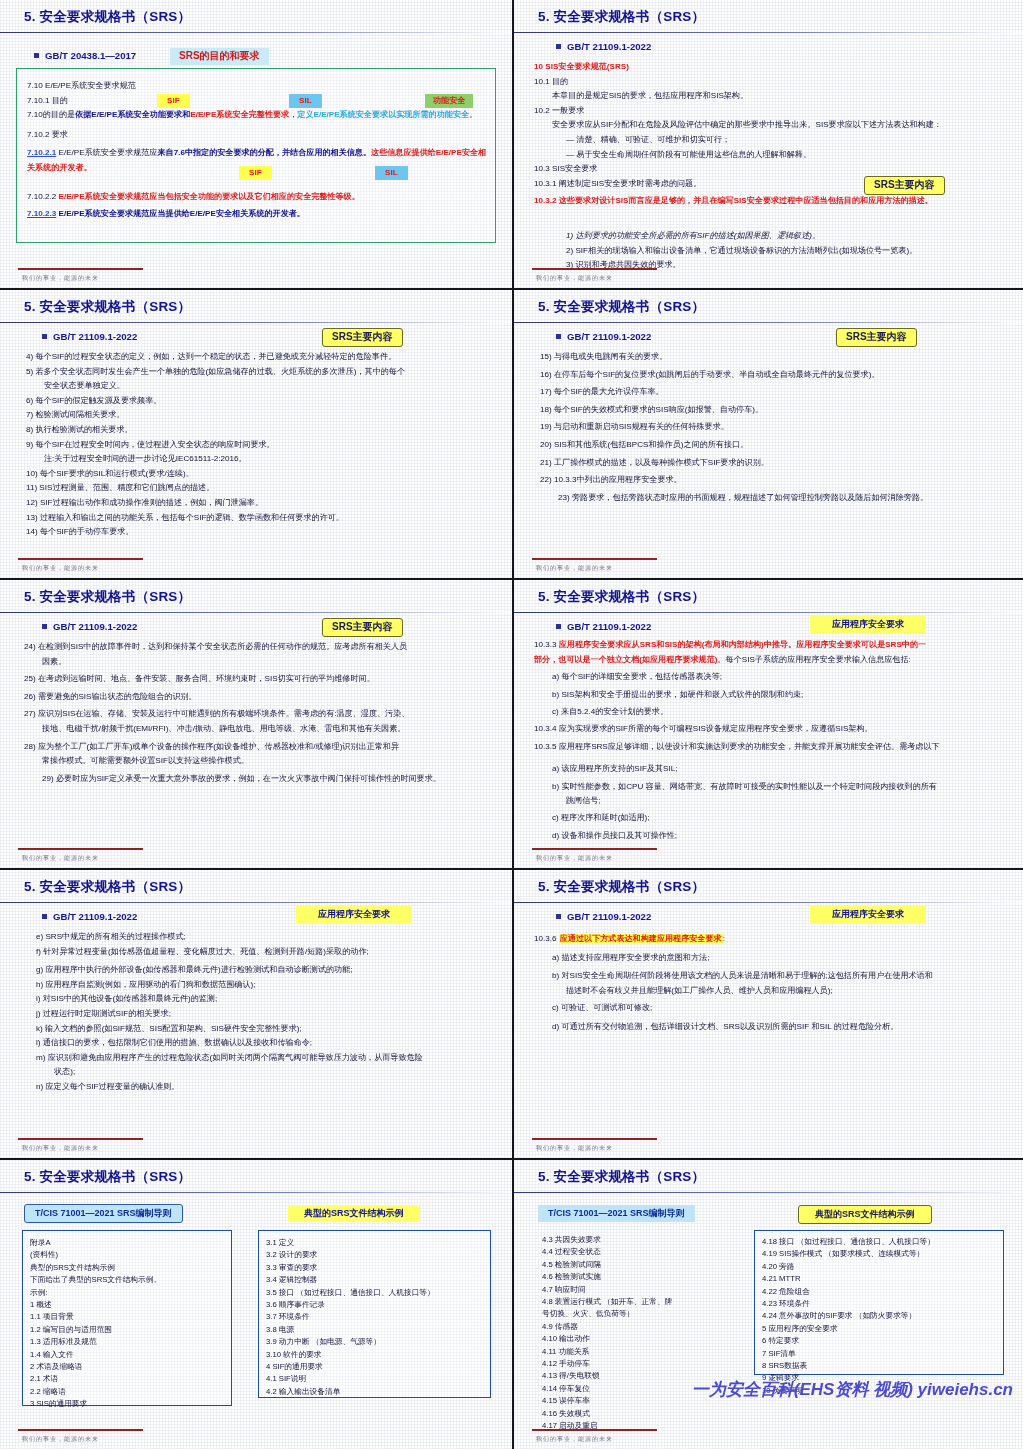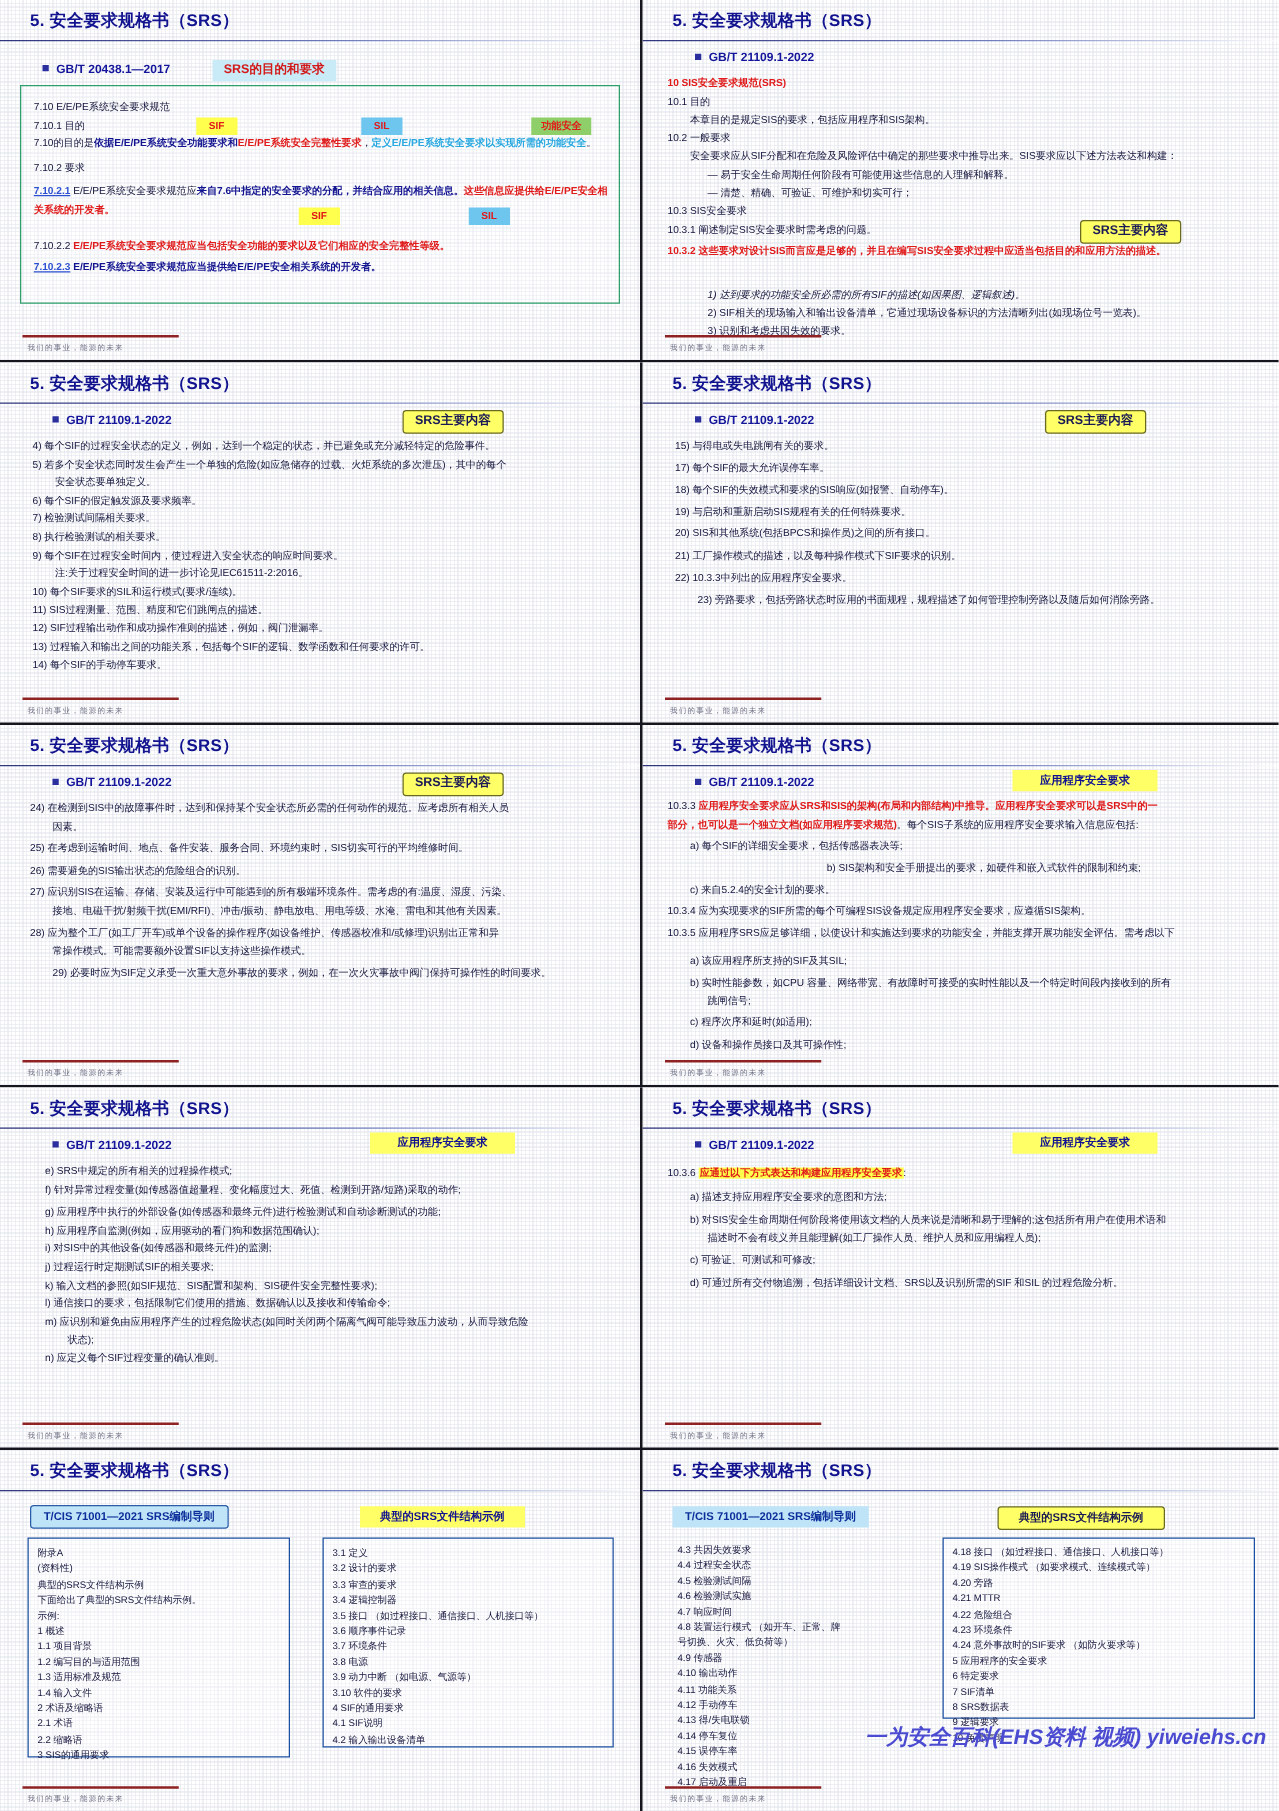--- a/index.html
+++ b/index.html
@@ -163,22 +163,22 @@
       <span class="bullet"></span><span>GB/T 21109.1-2022</span>
     </div>
     <div class="badge yellow-b" style="left:350px;top:176px;">SRS主要内容</div>
 
     <div class="body" style="left:20px;top:60px;width:485px;">
       <div class="ln tall red">10  SIS安全要求规范(SRS)</div>
       <div class="ln tall">10.1  目的</div>
       <div class="ln tall indent1">本章目的是规定SIS的要求，包括应用程序和SIS架构。</div>
       <div class="ln tall">10.2  一般要求</div>
       <div class="ln tall indent1">安全要求应从SIF分配和在危险及风险评估中确定的那些要求中推导出来。SIS要求应以下述方法表达和构建：</div>
+      <div class="ln tall indent2">—  清楚、精确、可验证、可维护和切实可行；</div>
       <div class="ln tall indent2">—  易于安全生命周期任何阶段有可能使用这些信息的人理解和解释。</div>
-      <div class="ln tall indent2">—  清楚、精确、可验证、可维护和切实可行；</div>
       <div class="ln tall">10.3  SIS安全要求</div>
       <div class="ln tall">10.3.1  阐述制定SIS安全要求时需考虑的问题。</div>
       <div class="ln tall" style="margin-top:3px;">
         <span class="red">10.3.2</span> <span class="red">这些要求对设计SIS而言应是足够的，并且在编写SIS安全要求过程中应适当包括目的和应用方法的描述。</span>
       </div>
       <div class="ln tall indent2" style="margin-top:20px;font-style:italic;">1)   达到要求的功能安全所必需的所有SIF的描述(如因果图、逻辑叙述)。</div>
       <div class="ln tall indent2">2)   SIF相关的现场输入和输出设备清单，它通过现场设备标识的方法清晰列出(如现场位号一览表)。</div>
       <div class="ln tall indent2">3)   识别和考虑共因失效的要求。</div>
     </div>
 
@@ -219,20 +219,21 @@
     <div class="s-title">5. 安全要求规格书（SRS）</div>
     <div class="title-rule"></div>
 
     <div class="std" style="left:42px;top:41px;">
       <span class="bullet"></span><span>GB/T 21109.1-2022</span>
     </div>
     <div class="badge yellow-b" style="left:322px;top:38px;">SRS主要内容</div>
 
     <div class="body" style="left:26px;top:60px;width:480px;">
       <div class="ln tall" style="margin-bottom:3px;">15)  与得电或失电跳闸有关的要求。</div>
+      <div class="ln tall" style="margin-bottom:3px;">16)   在停车后每个SIF的复位要求(如跳闸后的手动要求、半自动或全自动最终元件的复位要求)。</div>
       <div class="ln tall" style="margin-bottom:3px;">17)  每个SIF的最大允许误停车率。</div>
       <div class="ln tall" style="margin-bottom:3px;">18)   每个SIF的失效模式和要求的SIS响应(如报警、自动停车)。</div>
       <div class="ln tall" style="margin-bottom:3px;">19)  与启动和重新启动SIS规程有关的任何特殊要求。</div>
       <div class="ln tall" style="margin-bottom:3px;">20)  SIS和其他系统(包括BPCS和操作员)之间的所有接口。</div>
       <div class="ln tall" style="margin-bottom:3px;">21)  工厂操作模式的描述，以及每种操作模式下SIF要求的识别。</div>
       <div class="ln tall" style="margin-bottom:3px;">22)  10.3.3中列出的应用程序安全要求。</div>
       <div class="ln tall indent1">23)  旁路要求，包括旁路状态时应用的书面规程，规程描述了如何管理控制旁路以及随后如何消除旁路。</div>
     </div>
 
     <div class="foot-rule"></div>
@@ -274,21 +275,21 @@
     <div class="badge yellow-plain" style="left:296px;top:36px;padding:3px 22px;font-size:9px;">应用程序安全要求</div>
 
     <div class="body" style="left:20px;top:58px;width:488px;">
       <div class="ln tall">
         <span>10.3.3</span> <span class="red">应用程序安全要求应从SRS和SIS的架构(布局和内部结构)中推导。应用程序安全要求可以是SRS中的一</span>
       </div>
       <div class="ln tall">
         <span class="red">部分，也可以是一个独立文档(如应用程序要求规范)</span><span>。每个SIS子系统的应用程序安全要求输入信息应包括:</span>
       </div>
       <div class="ln tall indent1" style="margin-top:3px;">a) 每个SIF的详细安全要求，包括传感器表决等;</div>
-      <div class="ln tall indent1" style="margin-top:3px;text-align:center;">b) SIS架构和安全手册提出的要求，如硬件和嵌入式软件的限制和约束;</div>
+      <div class="ln tall indent1" style="margin-top:3px;">b) SIS架构和安全手册提出的要求，如硬件和嵌入式软件的限制和约束;</div>
       <div class="ln tall indent1" style="margin-top:3px;">c) 来自5.2.4的安全计划的要求。</div>
       <div class="ln tall" style="margin-top:2px;">10.3.4  应为实现要求的SIF所需的每个可编程SIS设备规定应用程序安全要求，应遵循SIS架构。</div>
       <div class="ln tall" style="margin-top:3px;">10.3.5  应用程序SRS应足够详细，以使设计和实施达到要求的功能安全，并能支撑开展功能安全评估。需考虑以下</div>
       <div class="ln tall indent1" style="margin-top:8px;">a)  该应用程序所支持的SIF及其SIL;</div>
       <div class="ln tall indent1" style="margin-top:3px;">b)  实时性能参数，如CPU 容量、网络带宽、有故障时可接受的实时性能以及一个特定时间段内接收到的所有</div>
       <div class="ln tall indent2">跳闸信号;</div>
       <div class="ln tall indent1" style="margin-top:2px;">c)  程序次序和延时(如适用);</div>
       <div class="ln tall indent1" style="margin-top:3px;">d)  设备和操作员接口及其可操作性;</div>
     </div>
 

